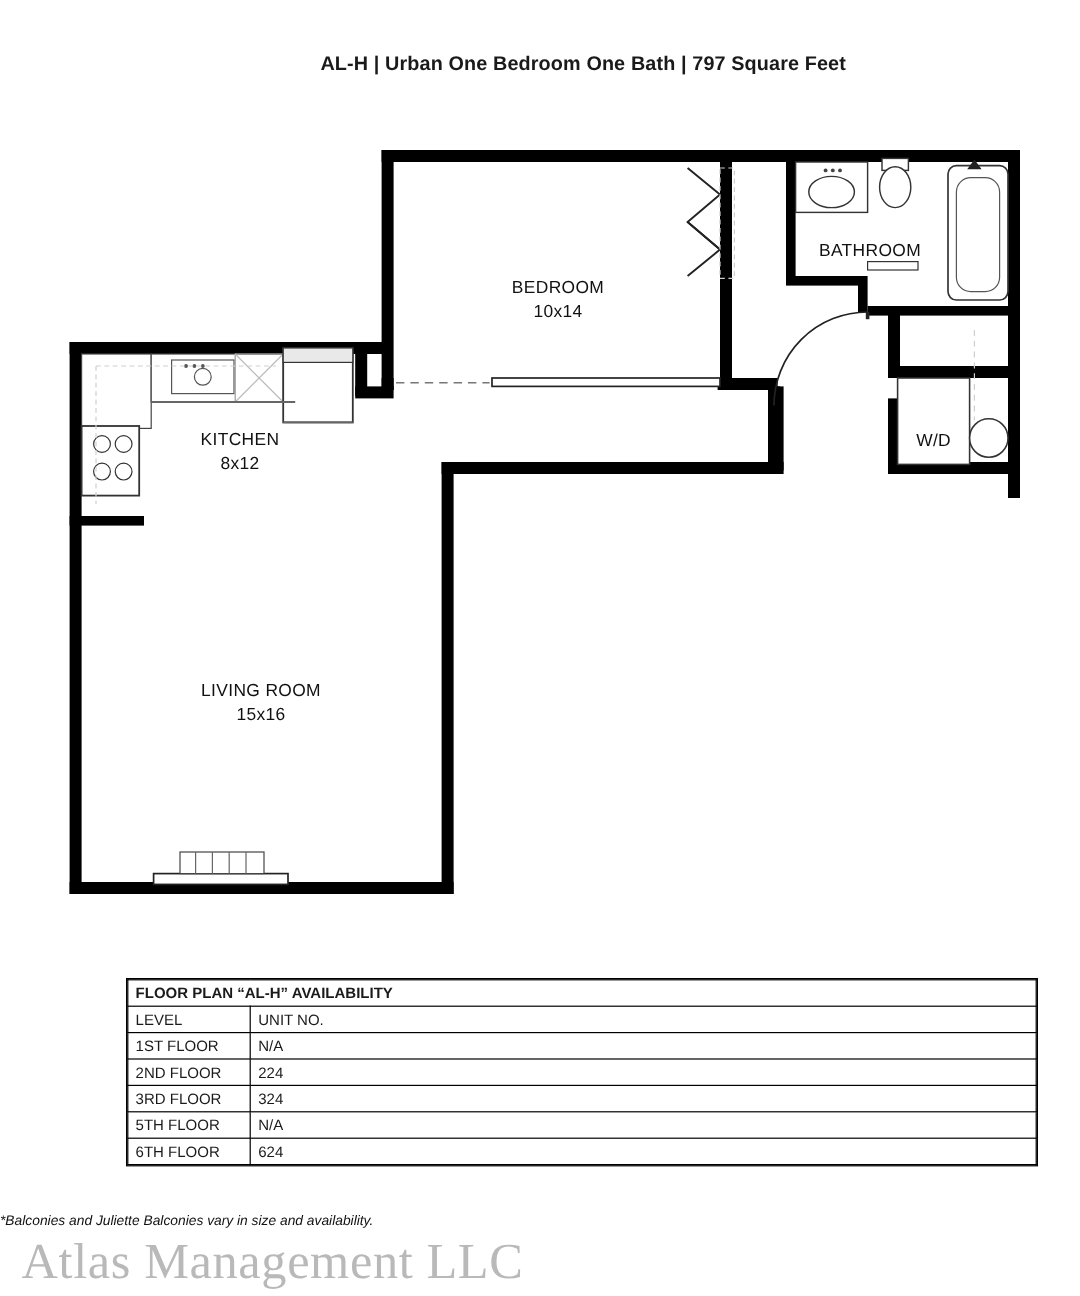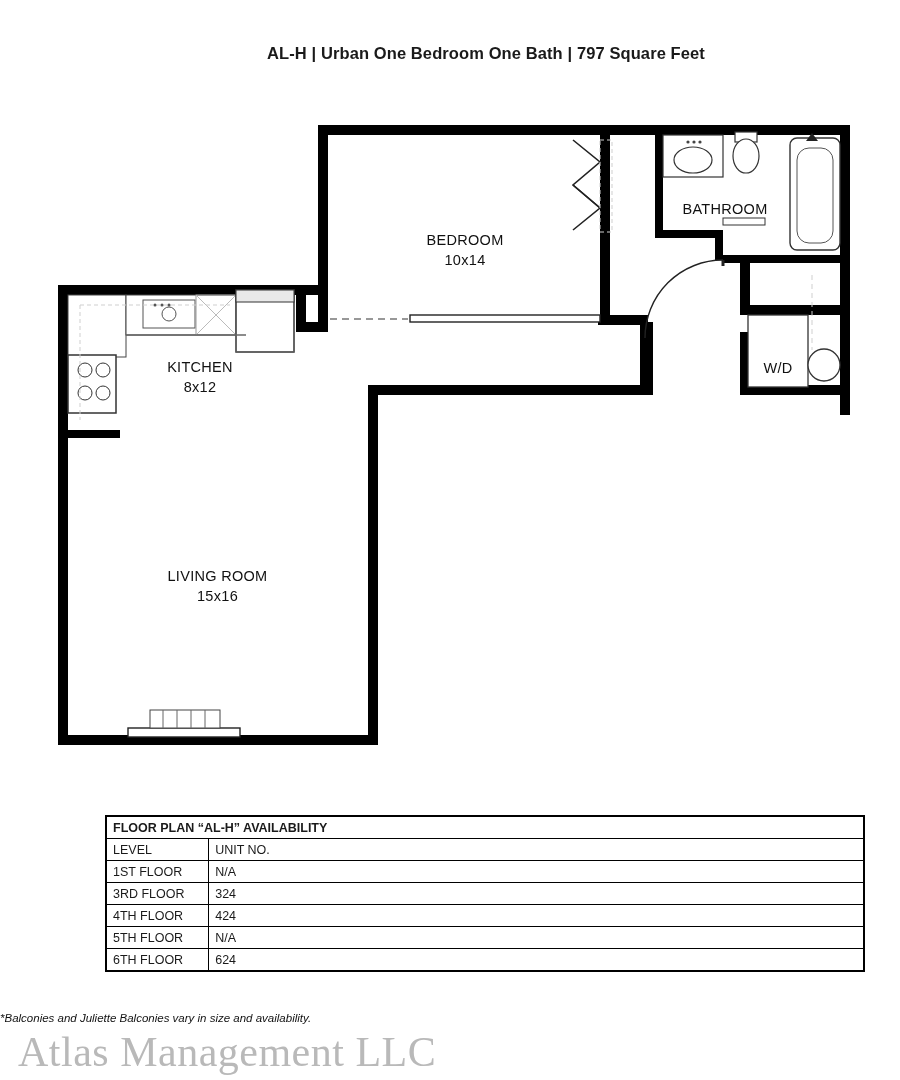--- a/index.html
+++ b/index.html
@@ -263,26 +263,26 @@
       </tr>
       <tr class="col-head">
         <th>LEVEL</th>
         <th>UNIT NO.</th>
       </tr>
       <tr>
         <td>1ST FLOOR</td>
         <td>N/A</td>
       </tr>
       <tr>
+        <td>2ND FLOOR</td>
+        <td>224</td>
+      </tr>
+      <tr>
         <td>3RD FLOOR</td>
         <td>324</td>
-      </tr>
-      <tr>
-        <td>4TH FLOOR</td>
-        <td>424</td>
       </tr>
       <tr>
         <td>5TH FLOOR</td>
         <td>N/A</td>
       </tr>
       <tr>
         <td>6TH FLOOR</td>
         <td>624</td>
       </tr>
     </tbody>

